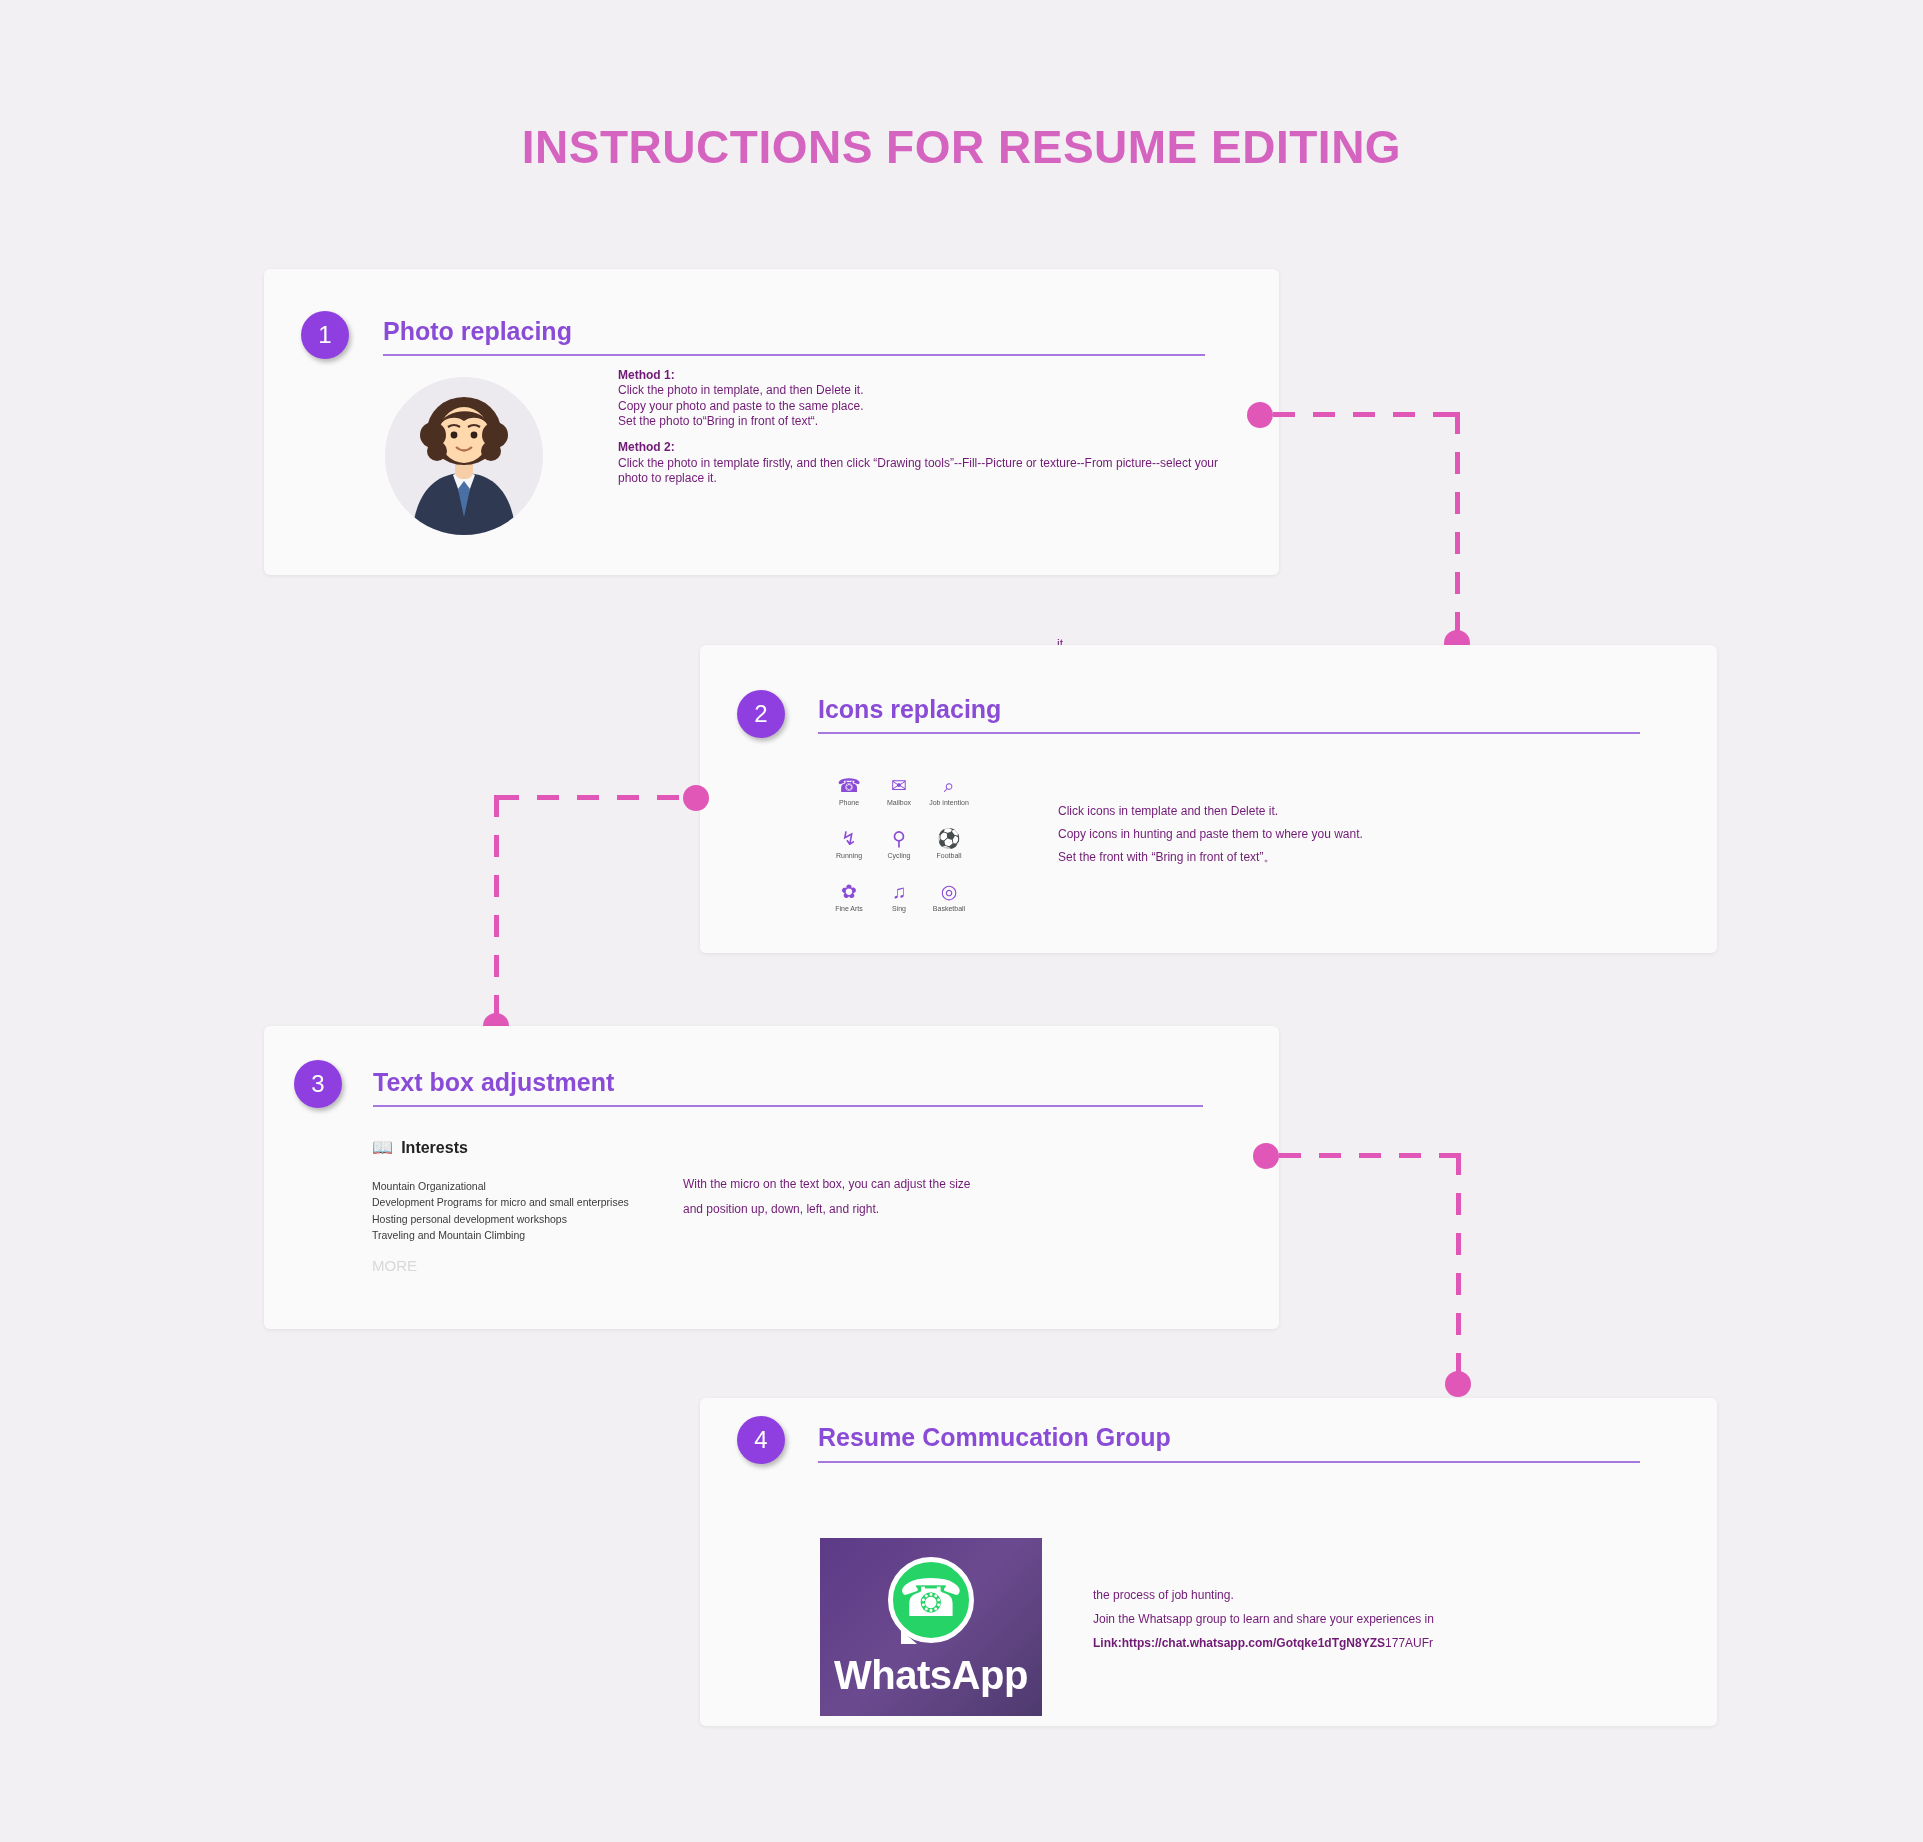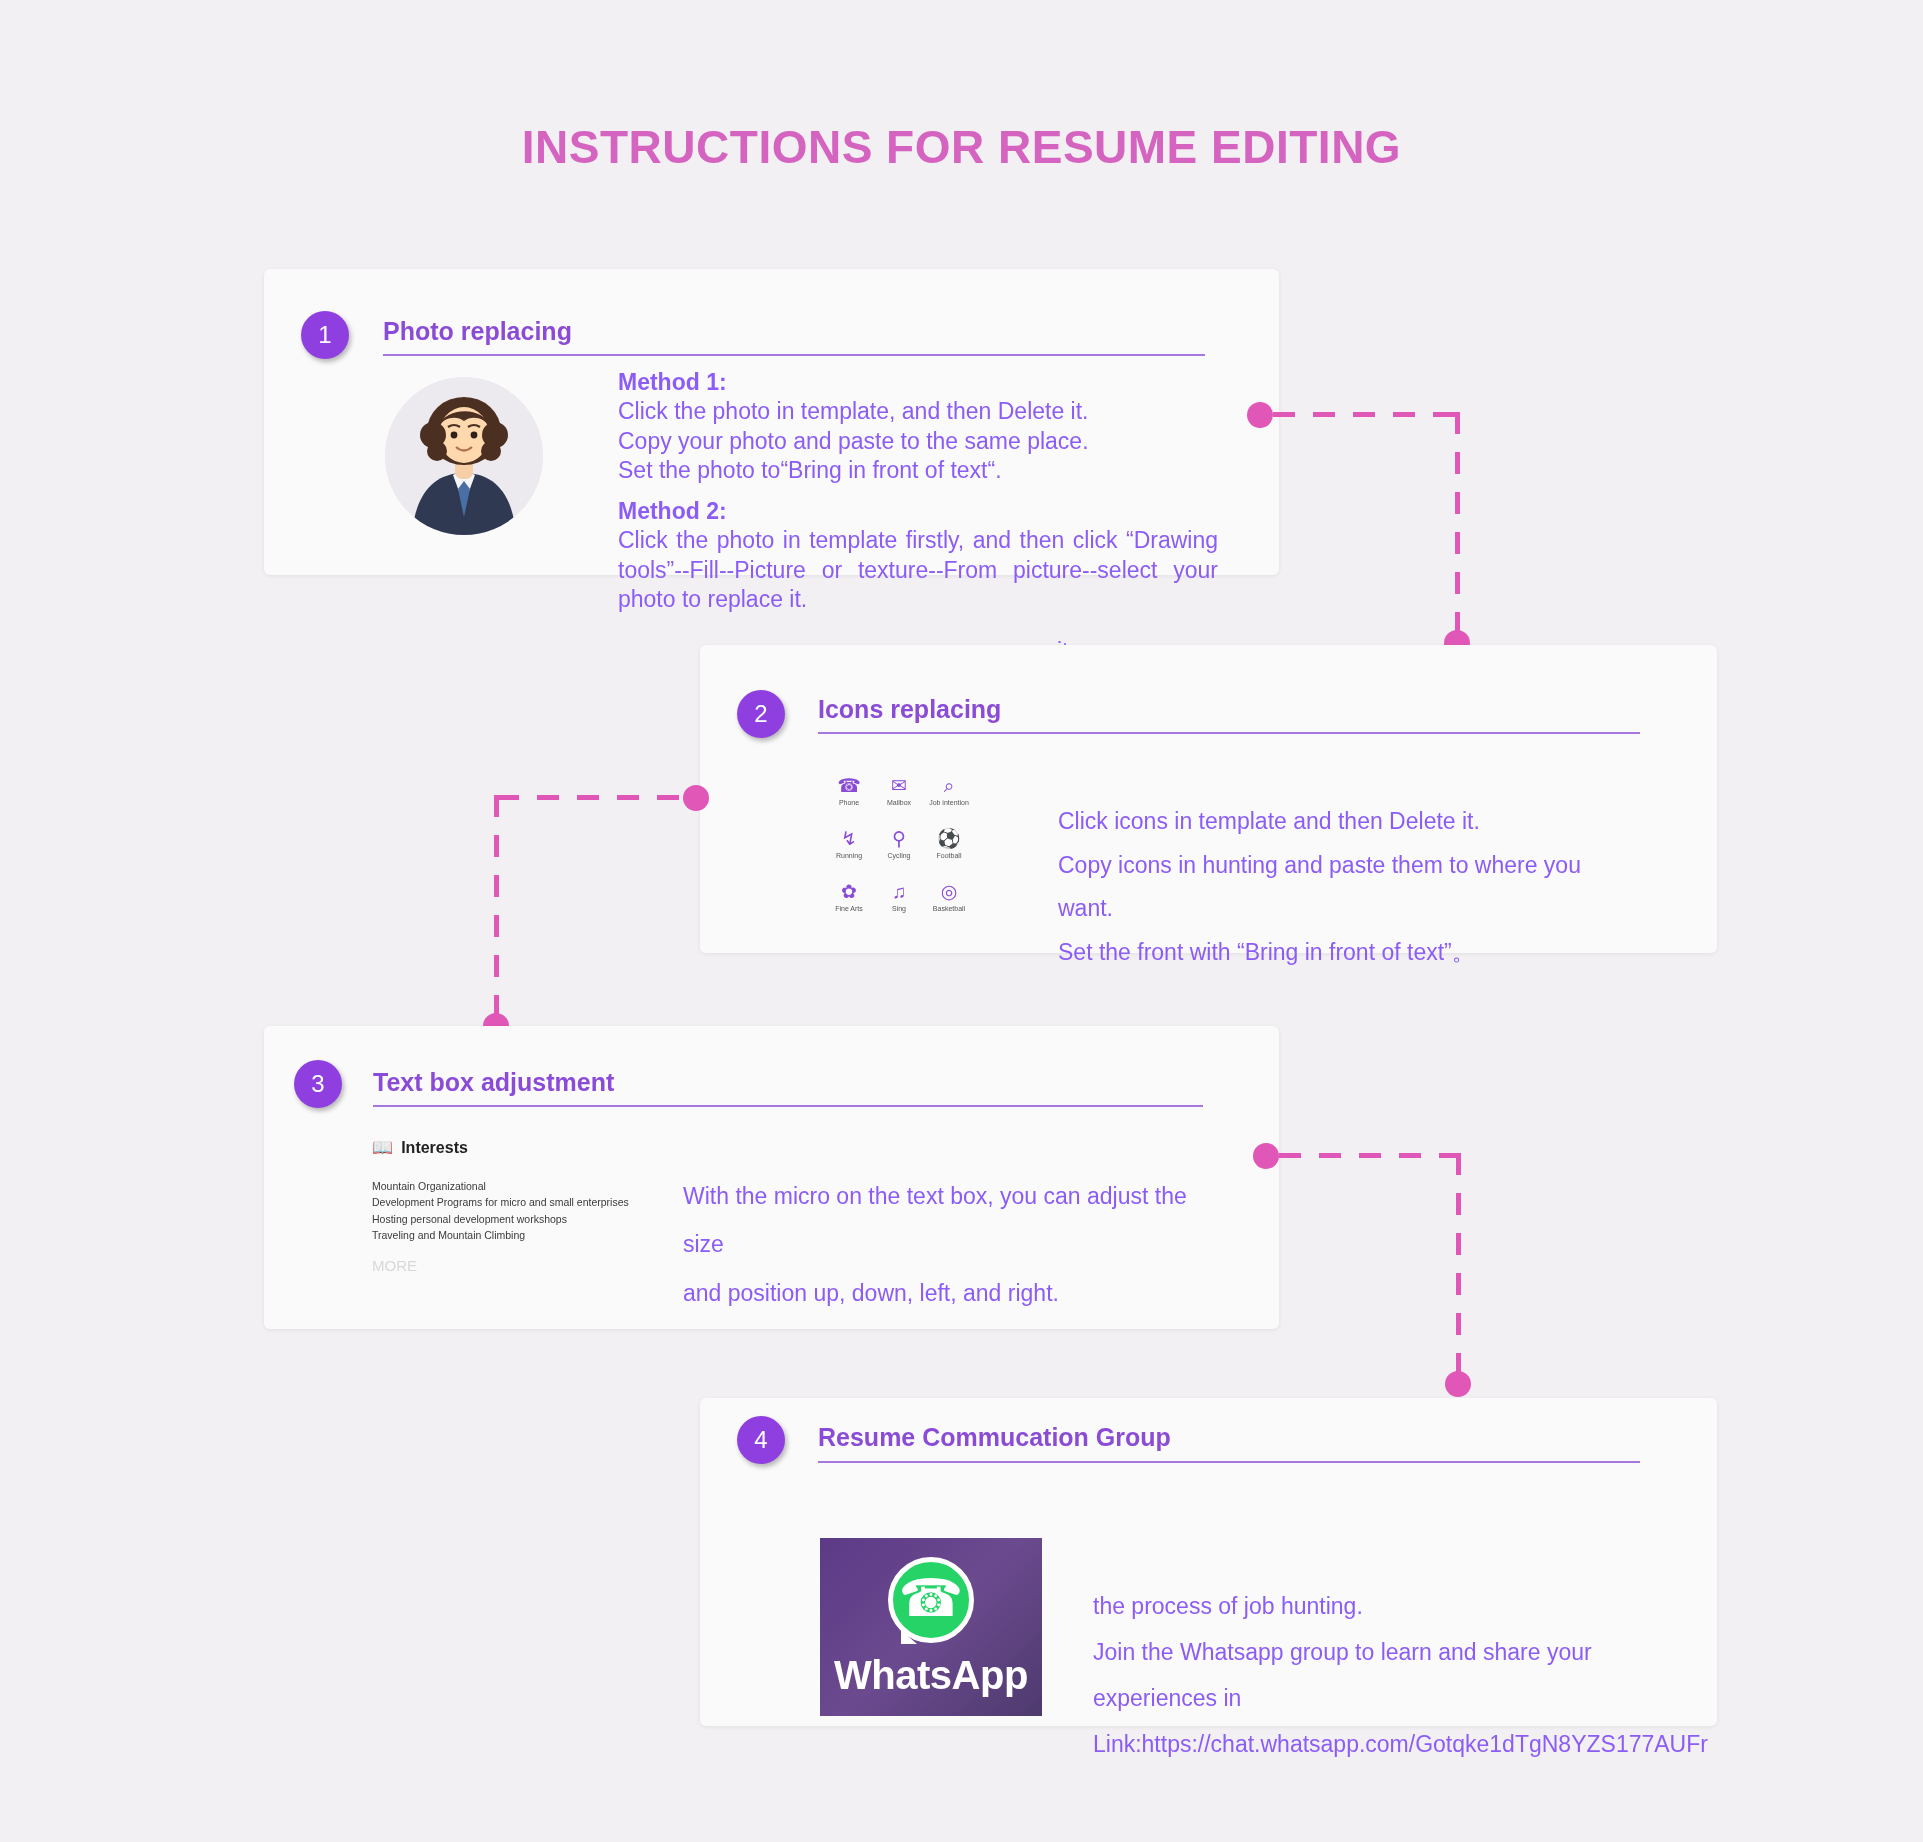--- a/index.html
+++ b/index.html
@@ -60,22 +60,22 @@
     white-space: nowrap;
   }
   .sec-rule {
     position: absolute;
     height: 2px;
     background: #8a4bd6;
     opacity: 0.75;
   }
 
   
-  .body-text { position: absolute; font-size: 23px; color: #8b5cf6; line-height: 1.28; }
-  .body-text b { font-weight: normal; }
+  .body-text { position: absolute; font-size: 12px; color: #701a75; line-height: 1.28; }
+  .body-text b { font-weight: bold; }
   .justify { text-align: justify; }
 
   
   .dot {
     position: absolute;
     width: 26px; height: 26px;
     border-radius: 50%;
     background: #e057b8;
   }
   .dash-h {

